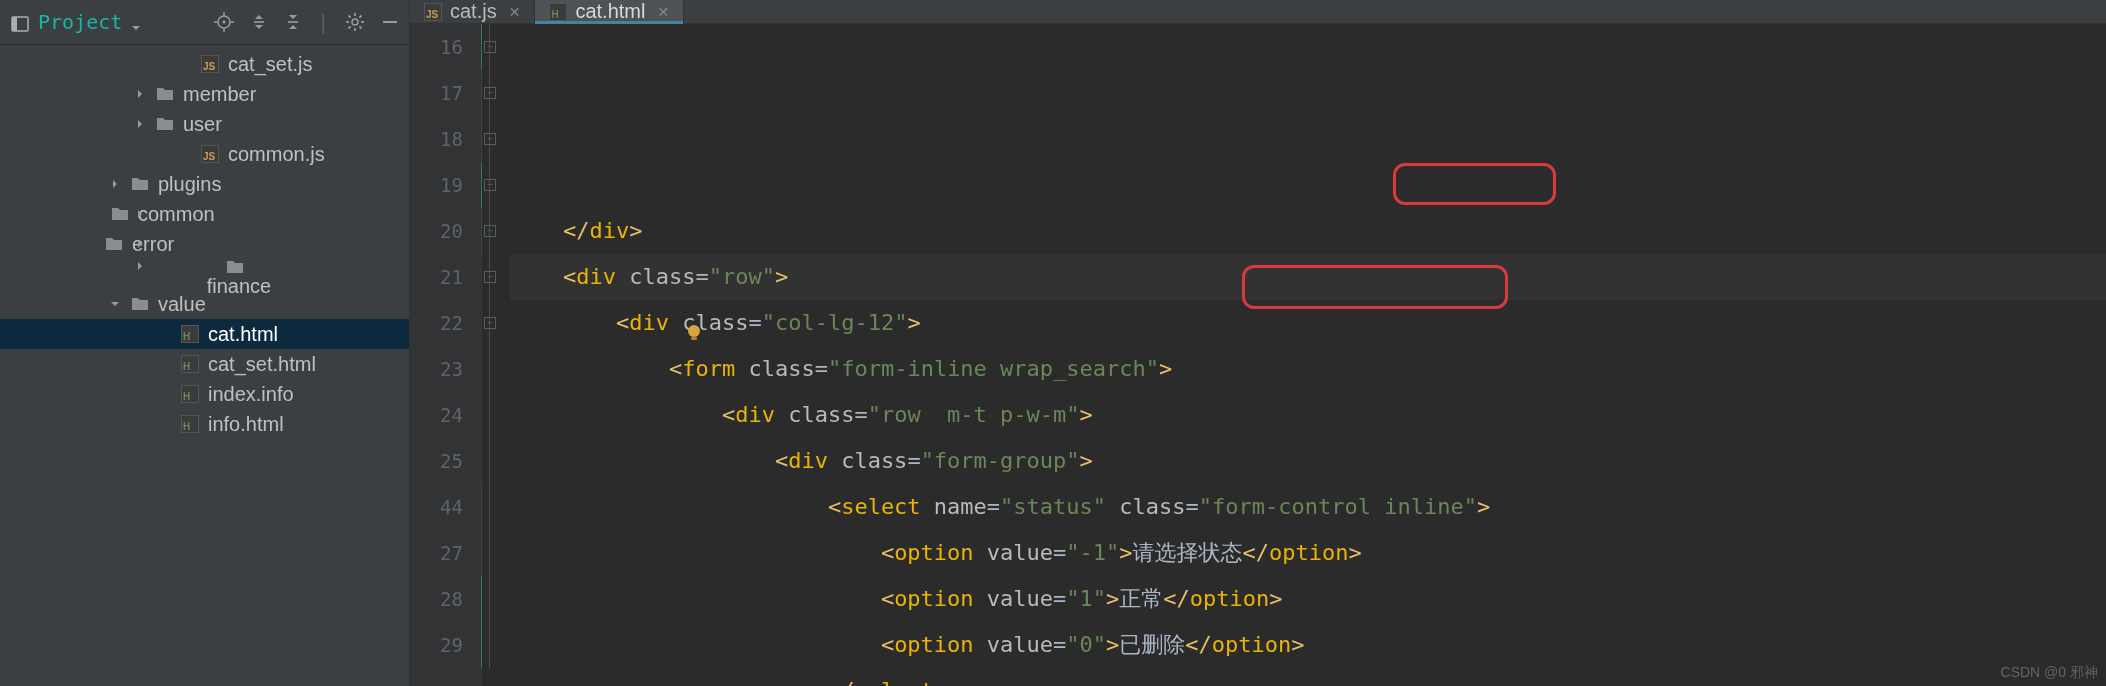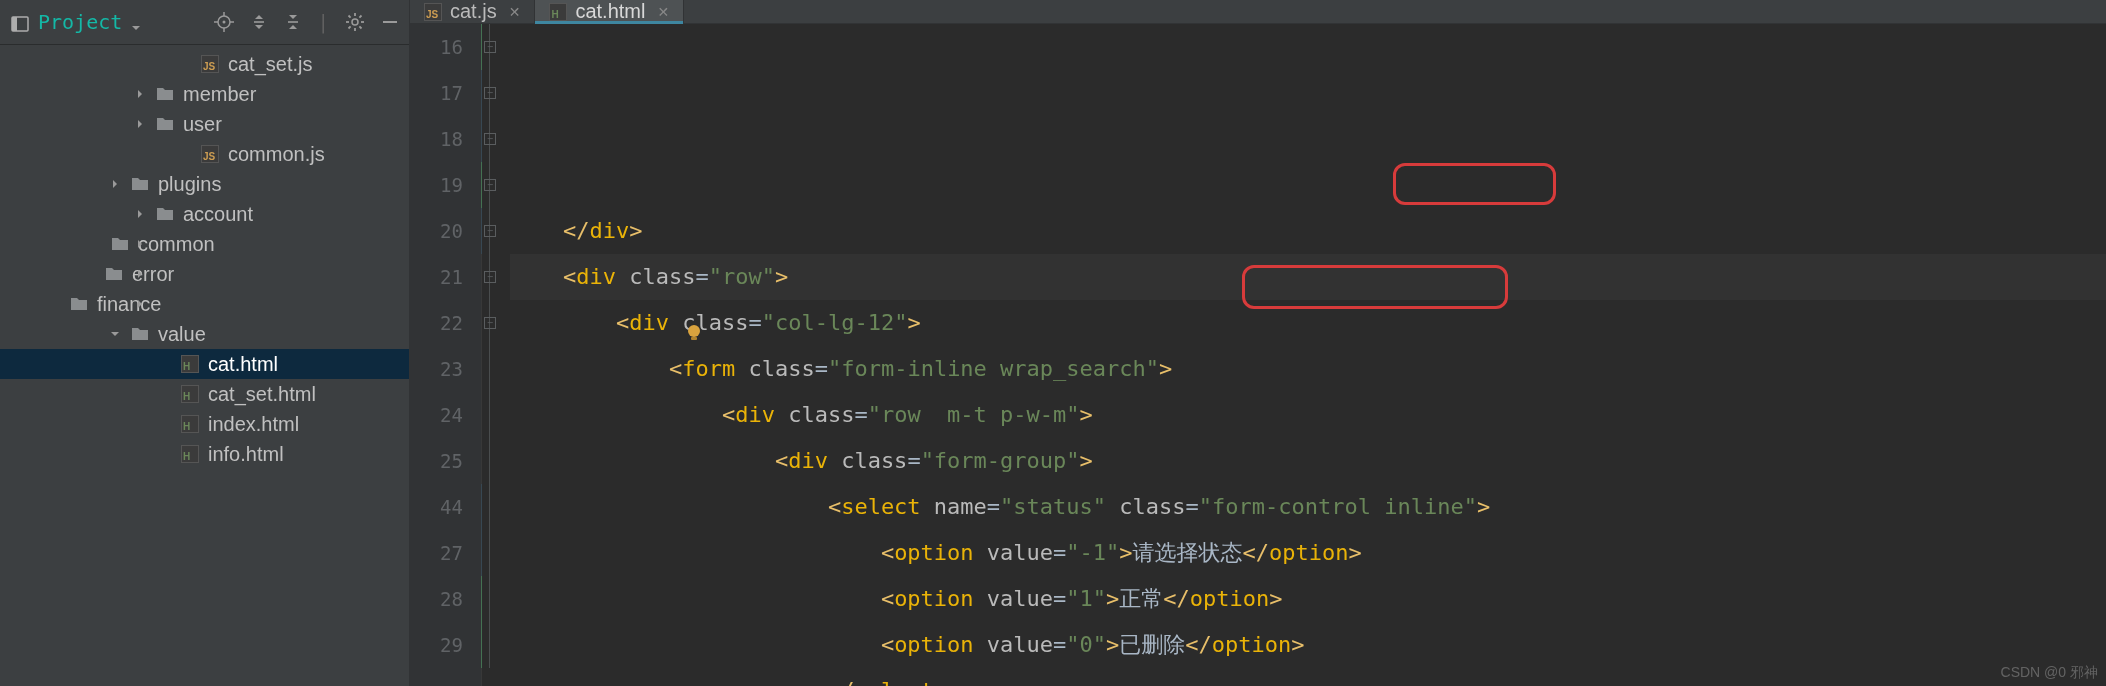--- a/index.html
+++ b/index.html
@@ -286,33 +286,20 @@
               <path d="M4 2l4 4-4 4" fill="#9a9a9a"></path>
             </svg>
           </span>
           <span class="tree-icon folder-icon">
             <svg width="18" height="16" viewBox="0 0 18 16">
               <path d="M1 2h6l2 2h8v10H1z" fill="#8a8d8f"></path>
             </svg>
           </span>
           <span>plugins</span>
         </div>
-        <div class="tree-row" style="padding-left: 155px;">
-          <span class="tree-chevron" style="position: absolute; left: 133px;">
-            <svg width="12" height="12" viewBox="0 0 12 12">
-              <path d="M4 2l4 4-4 4" fill="#9a9a9a"></path>
-            </svg>
-          </span>
-          <span class="tree-icon folder-icon">
-            <svg width="18" height="16" viewBox="0 0 18 16">
-              <path d="M1 2h6l2 2h8v10H1z" fill="#8a8d8f"></path>
-            </svg>
-          </span>
-          <span>account</span>
-        </div>
         <div class="tree-row" style="padding-left: 110px;">
           <span class="tree-chevron" style="position: absolute; left: 133px;">
             <svg width="12" height="12" viewBox="0 0 12 12">
               <path d="M4 2l4 4-4 4" fill="#9a9a9a"></path>
             </svg>
           </span>
           <span class="tree-icon folder-icon">
             <svg width="18" height="16" viewBox="0 0 18 16">
               <path d="M1 2h6l2 2h8v10H1z" fill="#8a8d8f"></path>
             </svg>
@@ -325,21 +312,21 @@
               <path d="M4 2l4 4-4 4" fill="#9a9a9a"></path>
             </svg>
           </span>
           <span class="tree-icon folder-icon">
             <svg width="18" height="16" viewBox="0 0 18 16">
               <path d="M1 2h6l2 2h8v10H1z" fill="#8a8d8f"></path>
             </svg>
           </span>
           <span>error</span>
         </div>
-        <div class="tree-row" style="padding-left: 69px;">
+        <div class="tree-row" style="padding-left: 69px; flex-direction: column;">
           <span class="tree-chevron" style="position: absolute; left: 133px;">
             <svg width="12" height="12" viewBox="0 0 12 12">
               <path d="M4 2l4 4-4 4" fill="#9a9a9a"></path>
             </svg>
           </span>
           <span class="tree-icon folder-icon">
             <svg width="18" height="16" viewBox="0 0 18 16">
               <path d="M1 2h6l2 2h8v10H1z" fill="#8a8d8f"></path>
             </svg>
           </span>
@@ -367,21 +354,21 @@
         <div class="tree-row" style="padding-left: 180px;">
           <span class="tree-icon">
             <span class="html-icon">H</span>
           </span>
           <span>cat_set.html</span>
         </div>
         <div class="tree-row" style="padding-left: 180px;">
           <span class="tree-icon">
             <span class="html-icon">H</span>
           </span>
-          <span>index.html</span>
+          <span>index.info</span>
         </div>
         <div class="tree-row" style="padding-left: 180px;">
           <span class="tree-icon">
             <span class="html-icon">H</span>
           </span>
           <span>info.html</span>
         </div>
       </div>
   </div>
 

